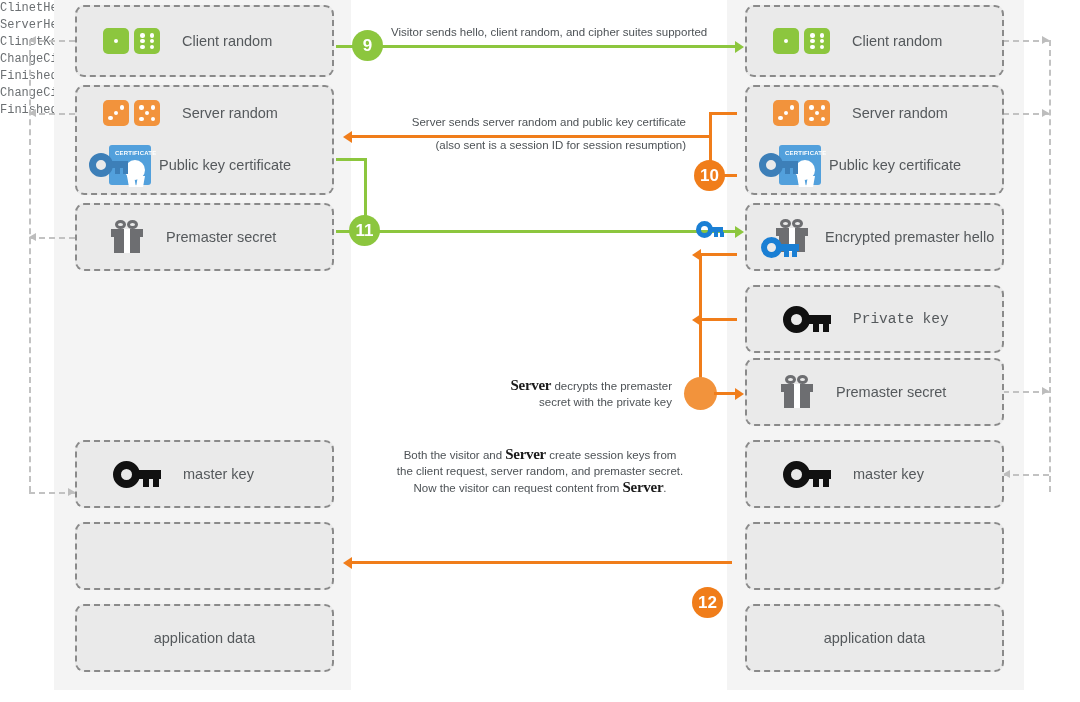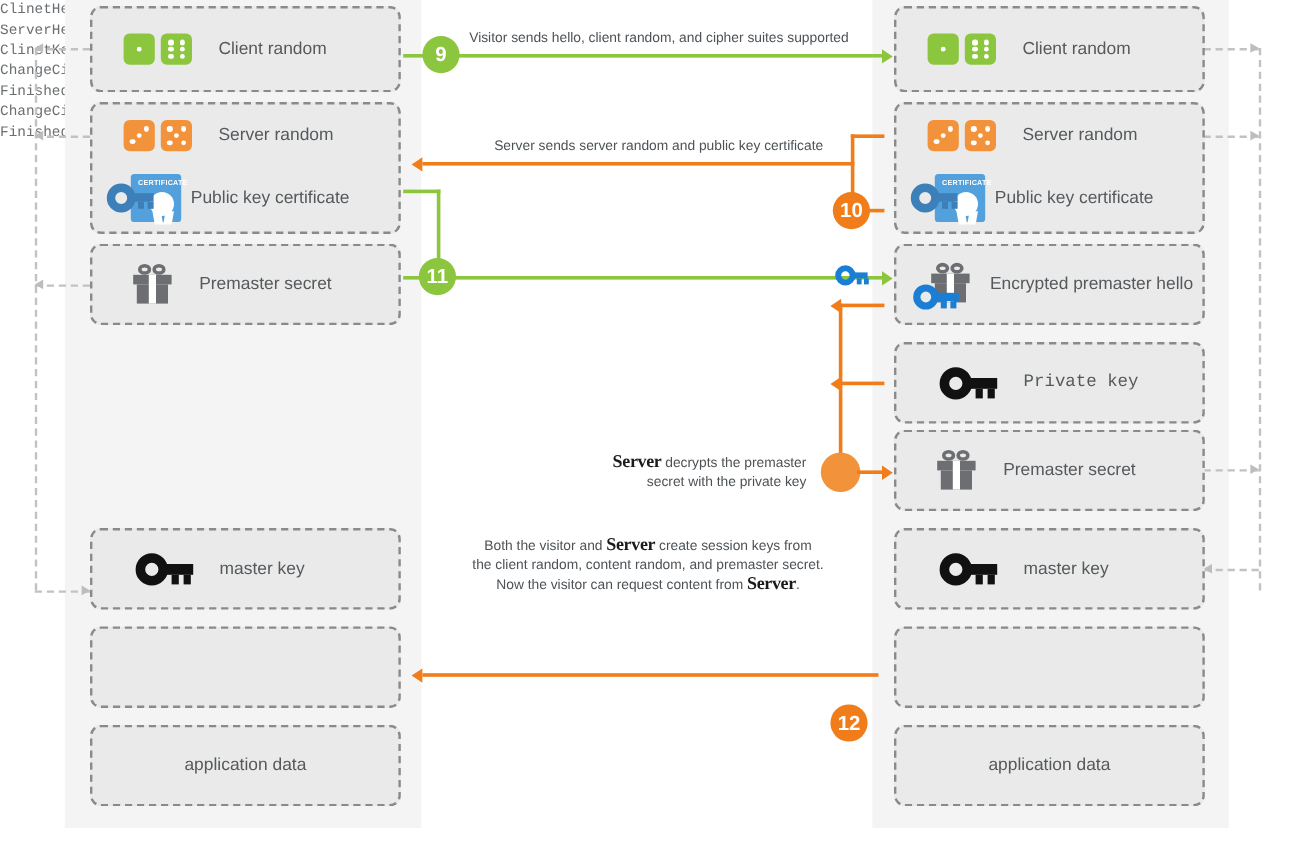--- a/index.html
+++ b/index.html
@@ -118,20 +118,21 @@
 
   <div class="ln h orange-l" style="left:352px;top:135px;width:360px;"></div>
   <div class="arrow ar-left o" style="left:343px;top:130.5px;"></div>
   <div class="ln v orange-l" style="left:709px;top:112px;height:65px;"></div>
   <div class="ln h orange-l" style="left:709px;top:112px;width:28px;"></div>
   <div class="ln h orange-l" style="left:709px;top:174px;width:28px;"></div>
   <div class="stepnum step-orange" style="left:694px;top:119px;width:31px;height:31px;">
       <span>10</span>
     </div>
   <div class="ann r" style="left:286px;top:115px;width:400px;">Server sends server random and public key certificate</div>
+  <div class="ann r" style="left:286px;top:138px;width:400px;">(also sent is a session ID for session resumption)</div>
   <div class="mono" style="left:600px;top:159px;">ServerHello</div>
 
   <div class="ln h green-l" style="left:336px;top:230px;width:400px;"></div>
   <div class="arrow ar-right g" style="left:735px;top:225.5px;"></div>
 
   <div class="ln h green-l" style="left:336px;top:158px;width:31px;"></div>
   <div class="ln v green-l" style="left:364px;top:158px;height:74px;"></div>
   <div class="stepnum step-green" style="left:349px;top:215px;width:31px;height:31px;">
       <span>11</span>
     </div>
@@ -156,21 +157,21 @@
   <div class="arrow ar-right o" style="left:735px;top:387.5px;"></div>
   <div class="ann r" style="left:440px;top:377px;width:232px;line-height:16px;">
     <span class="brandword">Server</span><span> decrypts the premaster</span><br>
     <span>secret with the private key</span>
   </div>
 
   <div class="ann c" style="left:365px;top:446px;width:350px;line-height:16px;">
     <span>Both the visitor and</span>
     <span class="brandword">Server</span>
     <span>create session keys from</span><br>
-    <span>the client random, content random, and premaster secret.</span><br>
+    <span>the client request, server random, and premaster secret.</span><br>
     <span>Now the visitor can request content from</span>
     <span class="brandword">Server</span><span>.</span><br>
   </div>
 
   <div class="ln h orange-l" style="left:352px;top:561px;width:380px;"></div>
   <div class="arrow ar-left o" style="left:343px;top:556.5px;"></div>
   <div class="stepnum step-orange" style="left:692px;top:546px;width:31px;height:31px;">
       <span>12</span>
     </div>
   <div class="mono" style="left:568px;top:534px;">ChangeCipherSpec</div>

